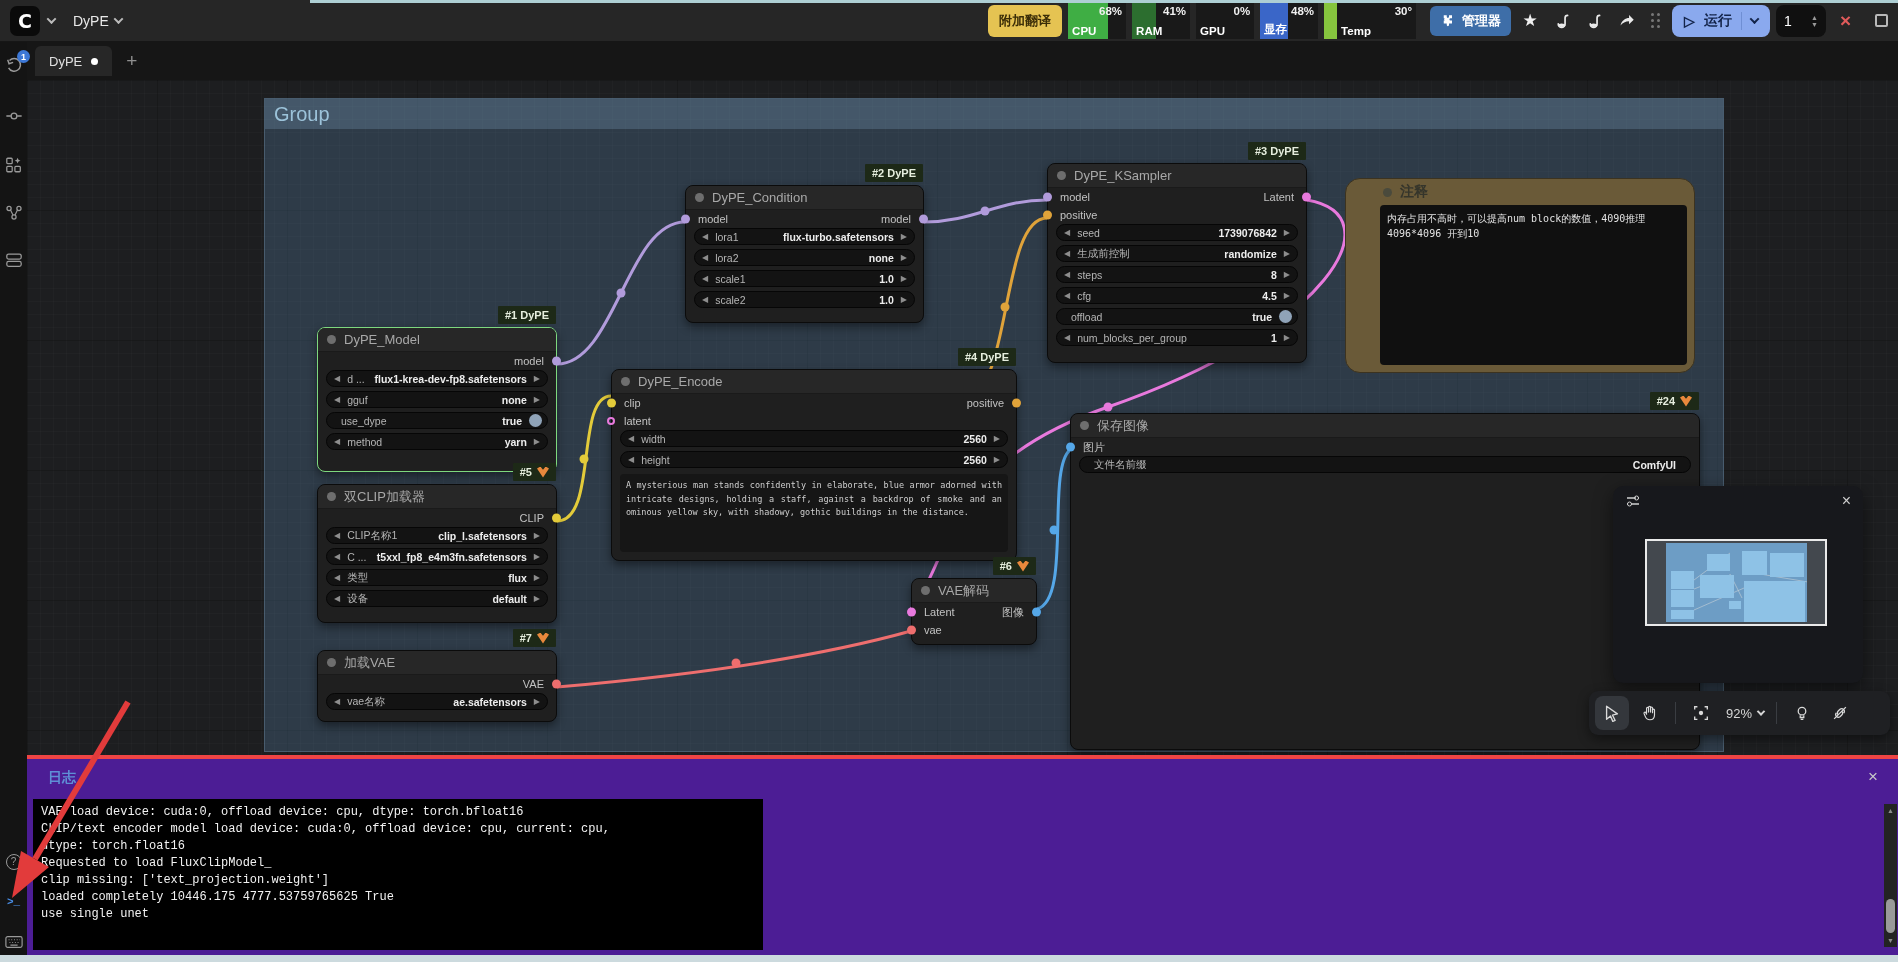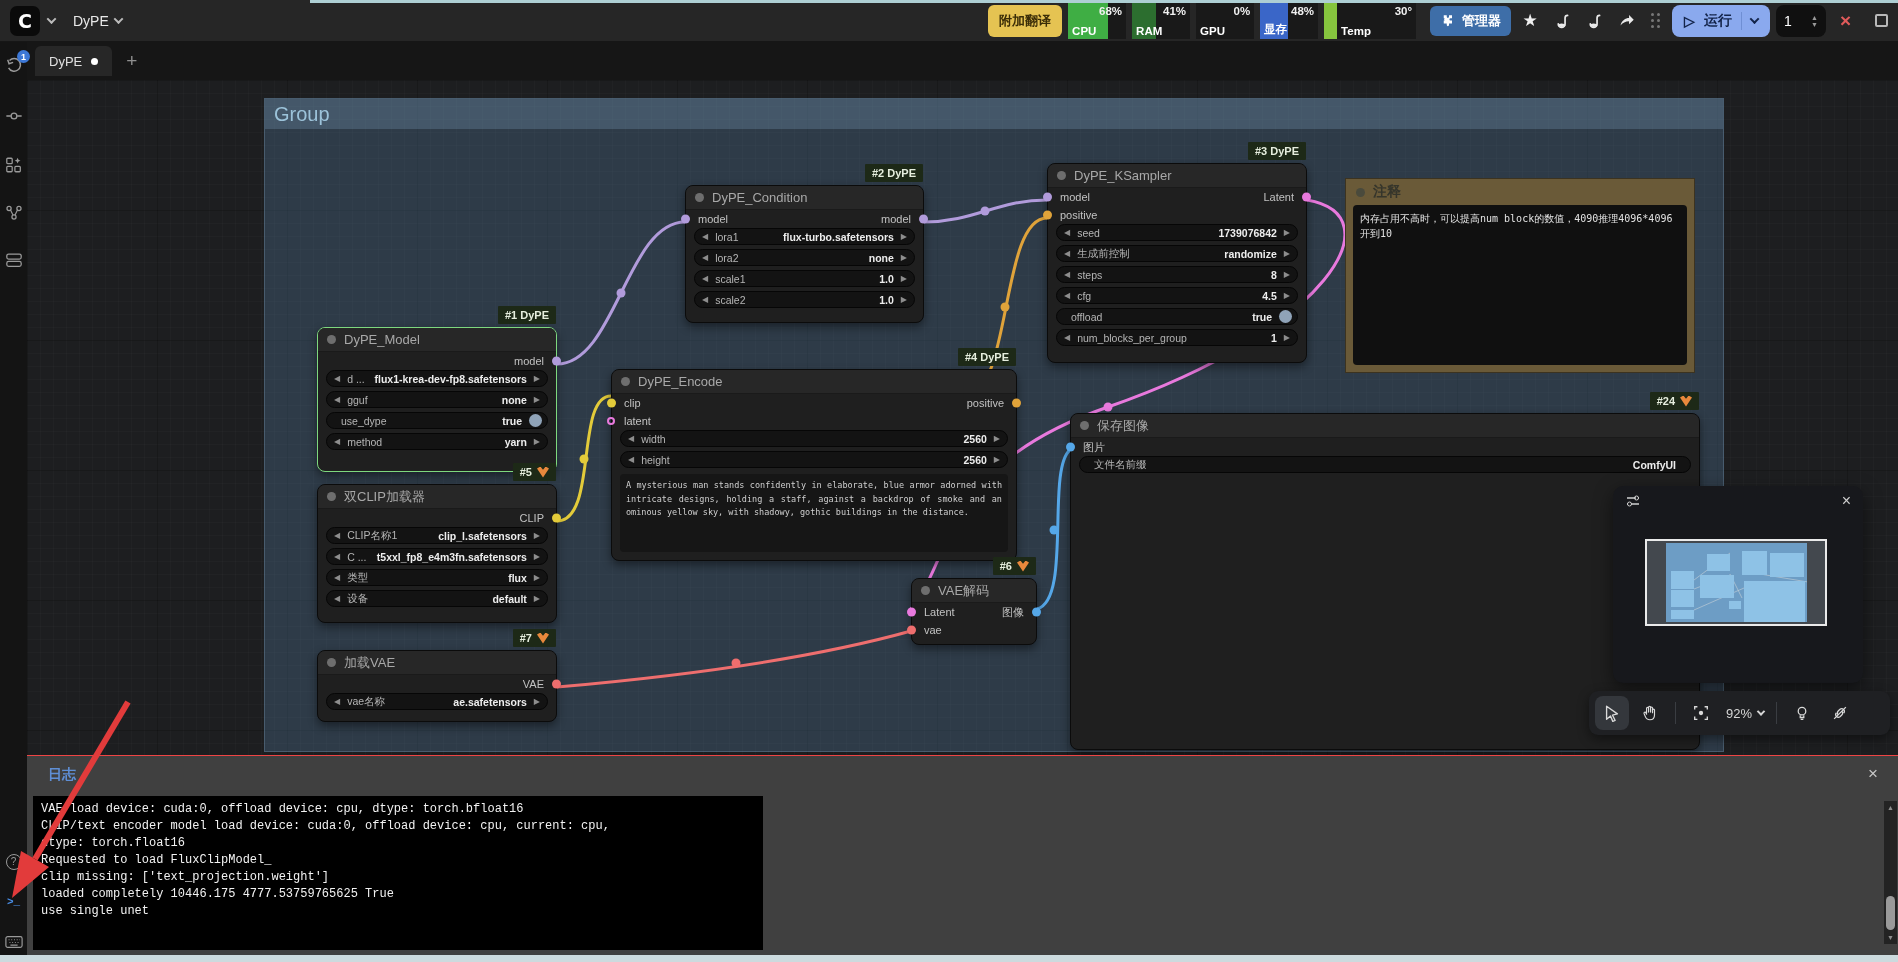--- a/index.html
+++ b/index.html
@@ -103,21 +103,21 @@
   .toggle-knob { width:13px; height:13px; border-radius:50%; background:#8fa3b8; flex:0 0 13px; margin-right:-2px;}
   .nprompt { margin:2px 8px 8px; flex:1; background:#161616; border-radius:4px; padding:5px 6px;
              font-family:"DejaVu Sans Mono",monospace; font-size:8.5px; line-height:1.6; color:#cfcfcf;
              text-align:justify; overflow:hidden; }
   .nbadge { position:absolute; top:-22px; right:0; background:#1d2917; color:#e6eede; font-size:11px;
             font-weight:bold; padding:3px 7px; border-radius:1px; display:flex; gap:5px; align-items:center; z-index:4;}
   .fox { width:12px; height:11px; background:#e8883c; clip-path:polygon(50% 100%,0 18%,28% 0,50% 30%,72% 0,100% 18%); }
 
   
   .note-node { position:absolute; left:1345px; top:178px; width:350px; height:195px; background:#6a5a38;
-               border:1px solid #3c3320; border-radius:0; z-index:3; display:flex; flex-direction:column; }
+               border:1px solid #3c3320; border-radius:15px; z-index:3; display:flex; flex-direction:column;padding-left:27px; }
   .note-title { height:26px; display:flex; align-items:center; gap:8px; padding:0 10px; color:#35352b;
                 font-size:14px; font-weight:bold; }
   .note-title .tdot { background:#4a4a3c; }
   .note-body { margin:0 7px 7px; flex:1; background:#101010; border-radius:4px; padding:6px 7px;
                font-family:"DejaVu Sans Mono",monospace; font-size:10px; color:#e2e2e2; line-height:1.5; }
 
   
   .minimap { position:absolute; left:1613px; top:486px; width:250px; height:197px; background:#17181c;
              border-radius:10px; box-shadow:0 6px 18px rgba(0,0,0,.5); z-index:20; }
   .mm-head { height:30px; display:flex; align-items:center; padding:0 12px; color:#cfcfcf; }
@@ -131,22 +131,22 @@
   .ctoolbar { position:absolute; left:1589px; top:691px; width:301px; height:44px; background:#1f2023;
               border-radius:9px; z-index:20; display:flex; align-items:center; padding:0 6px; gap:4px;
               color:#cfcfcf; box-shadow:0 4px 12px rgba(0,0,0,.45); }
   .ct-btn { width:34px; height:34px; border-radius:8px; display:flex; align-items:center; justify-content:center; }
   .ct-btn.active { background:#34373c; }
   .ct-sep { width:1px; height:22px; background:#3a3d42; margin:0 4px; }
   .ct-zoom { display:flex; align-items:center; gap:6px; font-size:13px; color:#d6d6d6; padding:0 4px; }
   .ct-zoom .chev { border-color:#d6d6d6; width:6px; height:6px; }
 
   
-  .logpanel { position:absolute; left:27px; top:755px; right:0; bottom:7px; background:#404040;
-              border-top:1px solid #ef4444; z-index:30; }
+  .logpanel { position:absolute; left:27px; top:755px; right:0; bottom:7px; background:#4c1d95;
+              border-top:4px solid #ef4444; z-index:30; }
   .log-tab { position:absolute; left:21px; top:10px; color:#5f8fd6; font-size:14px; font-weight:bold; }
   .log-close { position:absolute; right:20px; top:8px; color:#c8c8c8; font-size:17px; }
   .log-console { position:absolute; left:6px; top:40px; width:730px; bottom:5px; background:#000;
                  font-family:"Liberation Mono",monospace; font-size:12px; line-height:17px; color:#f2f2f2;
                  padding:5px 8px; white-space:nowrap; overflow:hidden; }
   .log-scroll { position:absolute; right:1px; top:45px; width:13px; height:143px; background:#232323; }
   .log-scroll .sarr { position:absolute; left:0; width:13px; text-align:center; color:#8d8d8d; font-size:7px; }
   .sthumb { position:absolute; left:2px; width:9px; height:34px; background:#9a9a9a; border-radius:5px; top:95px; }
 
   svg.ic { display:block; }

